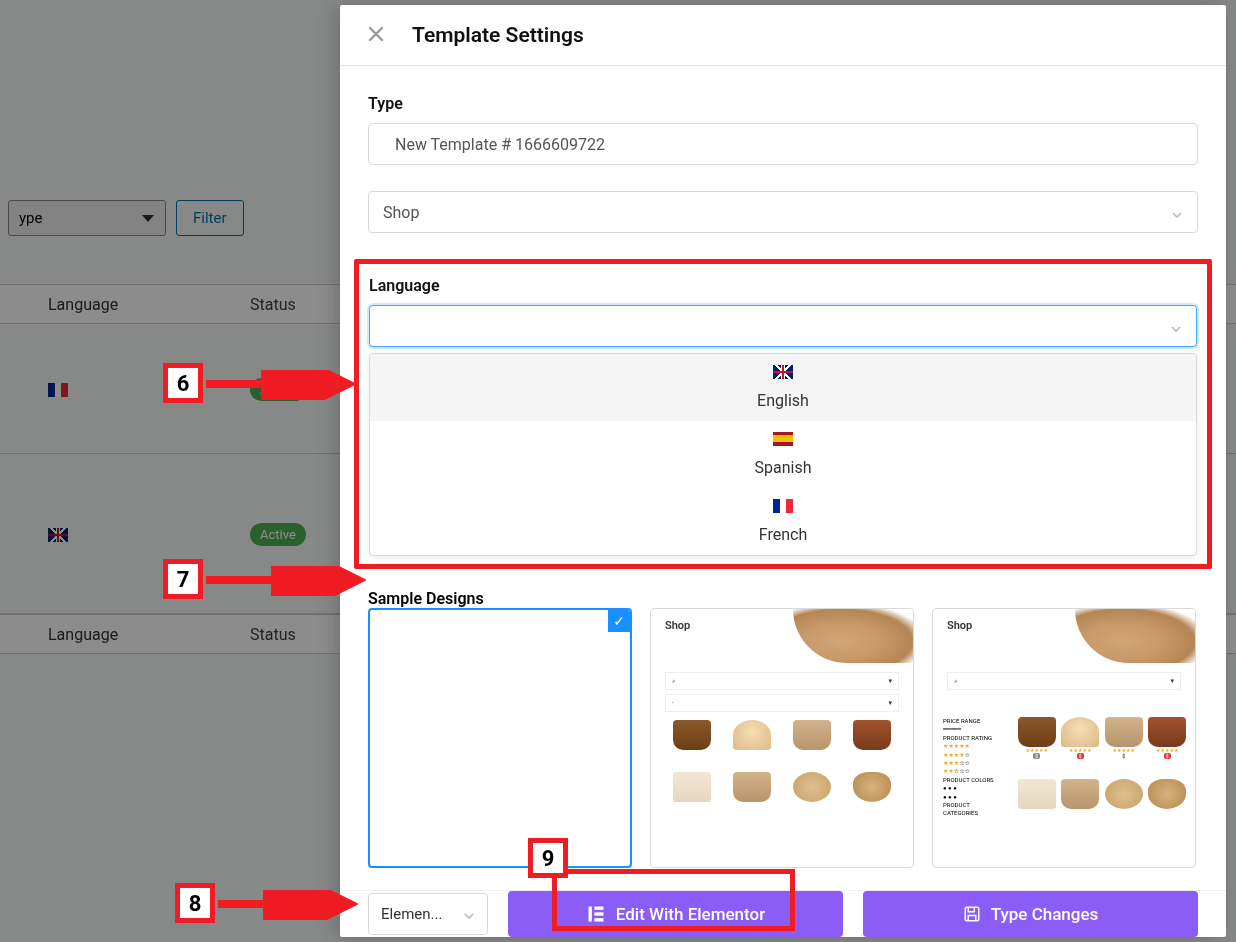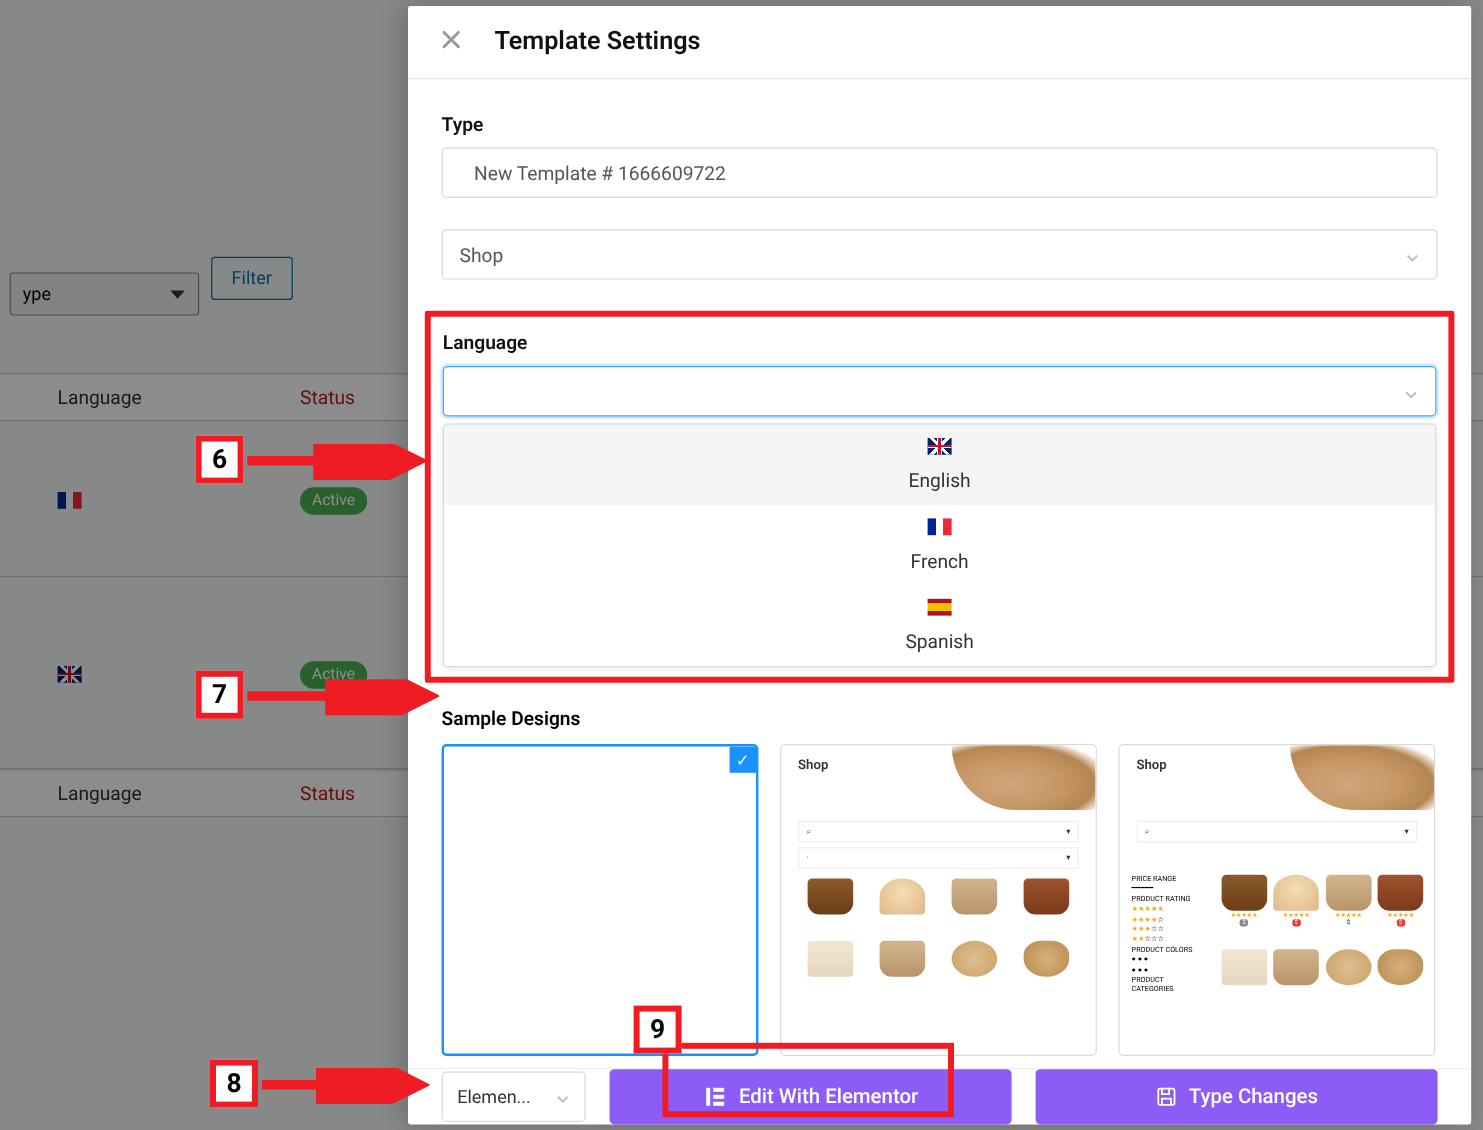--- a/index.html
+++ b/index.html
@@ -5,28 +5,28 @@
   * { box-sizing: border-box; margin: 0; padding: 0; font-family: -apple-system, BlinkMacSystemFont, "Segoe UI", Roboto, Arial, sans-serif; }
   body { width: 1236px; height: 942px; background: #c8c8c8; position: relative; overflow: hidden; }
 
   
   .bg-layer { position: absolute; inset: 0; background: #f6f7f7; }
   .bg-layer::after { content: ""; position: absolute; inset: 0; background: rgba(0,0,0,0.45); }
 
   .bg-inner { position: relative; padding: 0; }
   .bg-filter-row { display: flex; align-items: center; gap: 10px; padding: 200px 0 0 8px; }
   .bg-select { width: 158px; height: 36px; border: 1px solid #888; background: #eee; font-size: 15px; padding: 0 10px; border-radius: 3px; appearance: none; position: relative; }
-  .bg-select-wrap { position: relative; display: inline-block; margin-top: 27px; }
+  .bg-select-wrap { position: relative; display: inline-block; }
   .bg-select-wrap::after { content: ""; position: absolute; right: 12px; top: 15px; width: 0; height: 0; border-left: 6px solid transparent; border-right: 6px solid transparent; border-top: 7px solid #333; pointer-events: none; }
   .bg-filter-btn { height: 36px; padding: 0 16px; border: 1px solid #0073aa; color: #0073aa; background: #f6f7f7; border-radius: 3px; font-size: 15px; }
 
   .bg-table { margin-top: 48px; }
   .bg-th { display: flex; border-top: 1px solid #ccc; border-bottom: 1px solid #ccc; background: #fff; height: 40px; align-items: center; }
   .bg-th .col1 { width: 250px; padding-left: 48px; font-size: 16px; color: #2c3338; }
-  .bg-th .col2 { font-size: 16px; color: #b91c1c; }
+  .bg-th .col2 { font-size: 16px; color: #404040; }
   .bg-row { display: flex; align-items: center; height: 130px; border-bottom: 1px solid #ccc; }
   .bg-row2 { height: 160px; }
   .bg-row .col1 { width: 250px; padding-left: 48px; }
   .bg-badge { background: #4CAF50; color: #fff; padding: 4px 10px; border-radius: 12px; font-size: 13px; }
   .flag { width: 20px; height: 14px; display: inline-block; vertical-align: middle; }
   .flag-fr { background: linear-gradient(to right, #002395 33%, #fff 33%, #fff 66%, #ED2939 66%); }
   .flag-uk { background: #012169; position: relative; overflow: hidden; }
   .flag-uk::before { content:""; position:absolute; inset:0; background:
      linear-gradient(to bottom, transparent 40%, #fff 40%, #fff 60%, transparent 60%),
      linear-gradient(to right, transparent 40%, #fff 40%, #fff 60%, transparent 60%),
@@ -52,21 +52,21 @@
   .chev { width: 12px; height: 12px; display: inline-block; }
   .chev svg { width: 12px; height: 12px; fill: #bbb; }
 
   
   .lang-wrap { border: 5px solid #ef1c24; border-radius: 2px; padding: 12px 10px 8px 10px; margin: 0 -14px 20px -14px; }
   .dropdown { border: 1px solid #d9d9d9; border-radius: 4px; margin-top: 6px; overflow: hidden; background: #fff; box-shadow: 0 2px 8px rgba(0,0,0,0.08); }
   .dd-item { padding: 11px 16px; font-size: 16px; color: #333; display: flex; align-items: center; gap: 12px; cursor: pointer; flex-direction: column; }
   .dd-item.hl { background: #f5f5f5; }
 
   
-  .designs-title { font-size: 16px; font-weight: 600; margin-bottom: 12px; }
+  .designs-title { font-size: 16px; font-weight: 600; margin-bottom: 0; }
   .designs { display: flex; gap: 18px; }
   .card { width: 264px; height: 260px; border: 1px solid #d9d9d9; border-radius: 4px; position: relative; background: #fff; overflow: hidden; }
   .card.selected { border: 2px solid #1890ff; }
   .card .check { position: absolute; right: 0; top: 0; width: 22px; height: 22px; background: #1890ff; color: #fff; display: flex; align-items: center; justify-content: center; font-size: 14px; }
   .thumb-body { padding: 10px 14px; font-size: 8px; color: #333; }
   .thumb-body .shop-lbl { font-size: 11px; font-weight: 600; margin-bottom: 6px; }
   .hero-img { width: 120px; height: 54px; position: absolute; right: 0; top: 0; background: radial-gradient(ellipse at 40% 60%, #d2a679 0%, #c89868 40%, #b58654 70%, #fff 85%); border-bottom-left-radius: 60px; }
   .strip { display: flex; justify-content: space-between; margin-top: 40px; border: 1px solid #eee; padding: 4px 6px; font-size: 7px; }
   .grid4 { display: grid; grid-template-columns: repeat(4, 1fr); gap: 6px; margin-top: 8px; }
   .prod { height: 46px; display: flex; flex-direction: column; align-items: center; justify-content: flex-start; }
@@ -170,26 +170,26 @@
         <span class="chev"><svg viewBox="0 0 12 12">
               <path d="M2 4 L6 8 L10 4" stroke="#bbb" stroke-width="1.6" fill="none"></path>
             </svg></span>
       </div>
       <div class="dropdown">
         <div class="dd-item hl">
           <span class="flag flag-uk"></span>
           <span>English</span>
         </div>
         <div class="dd-item">
+          <span class="flag flag-es"></span>
+          <span>Spanish</span>
+        </div>
+        <div class="dd-item">
           <span class="flag flag-fr"></span>
           <span>French</span>
-        </div>
-        <div class="dd-item">
-          <span class="flag flag-es"></span>
-          <span>Spanish</span>
         </div>
       </div>
     </div>
 
     <div class="designs-title">Sample Designs</div>
     <div class="designs">
 
       <div class="card selected">
         <div class="check">✓</div>
       </div>

